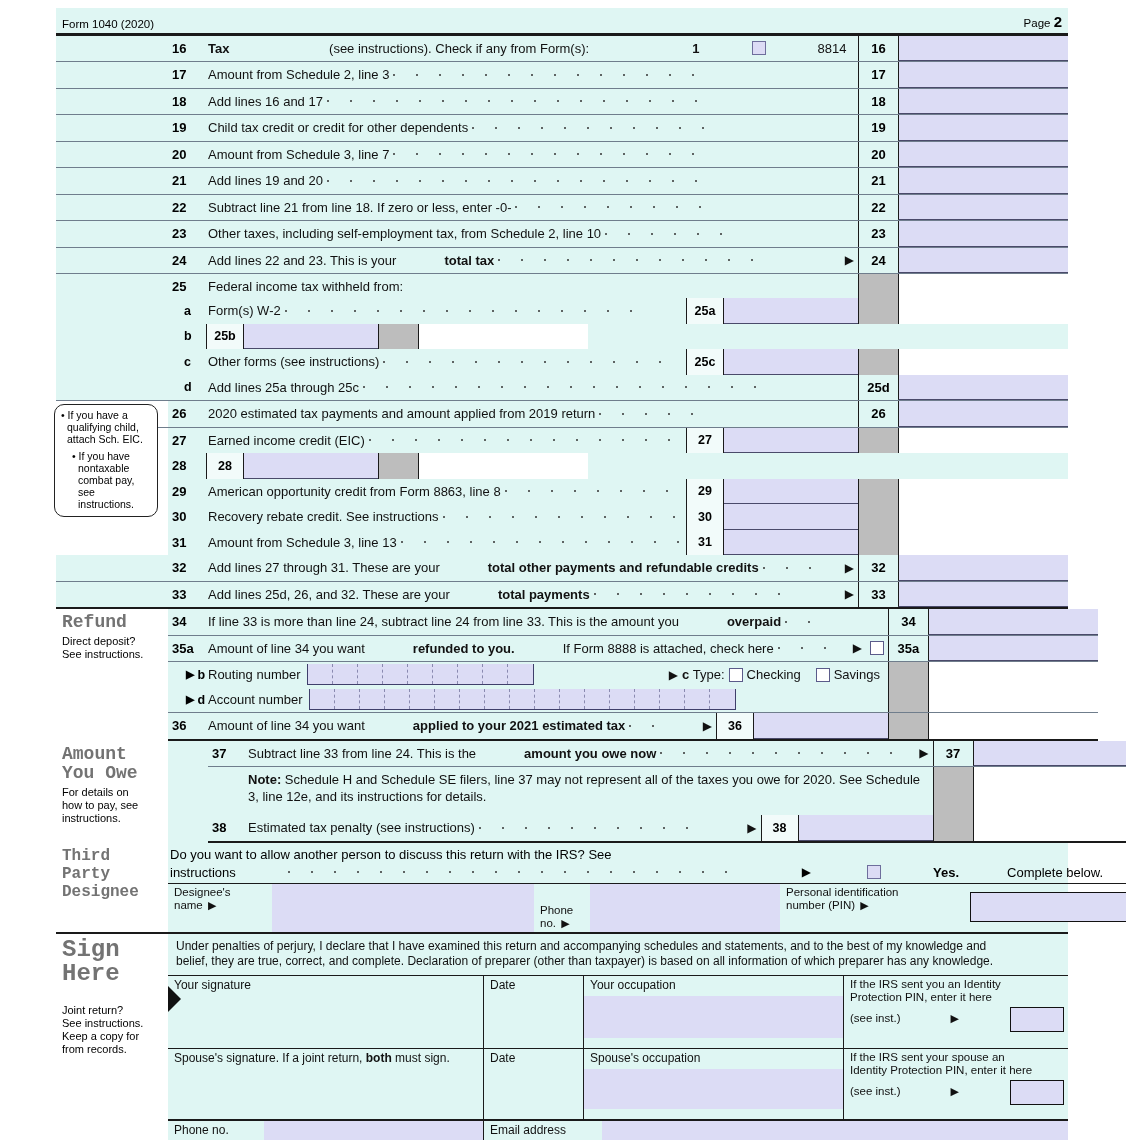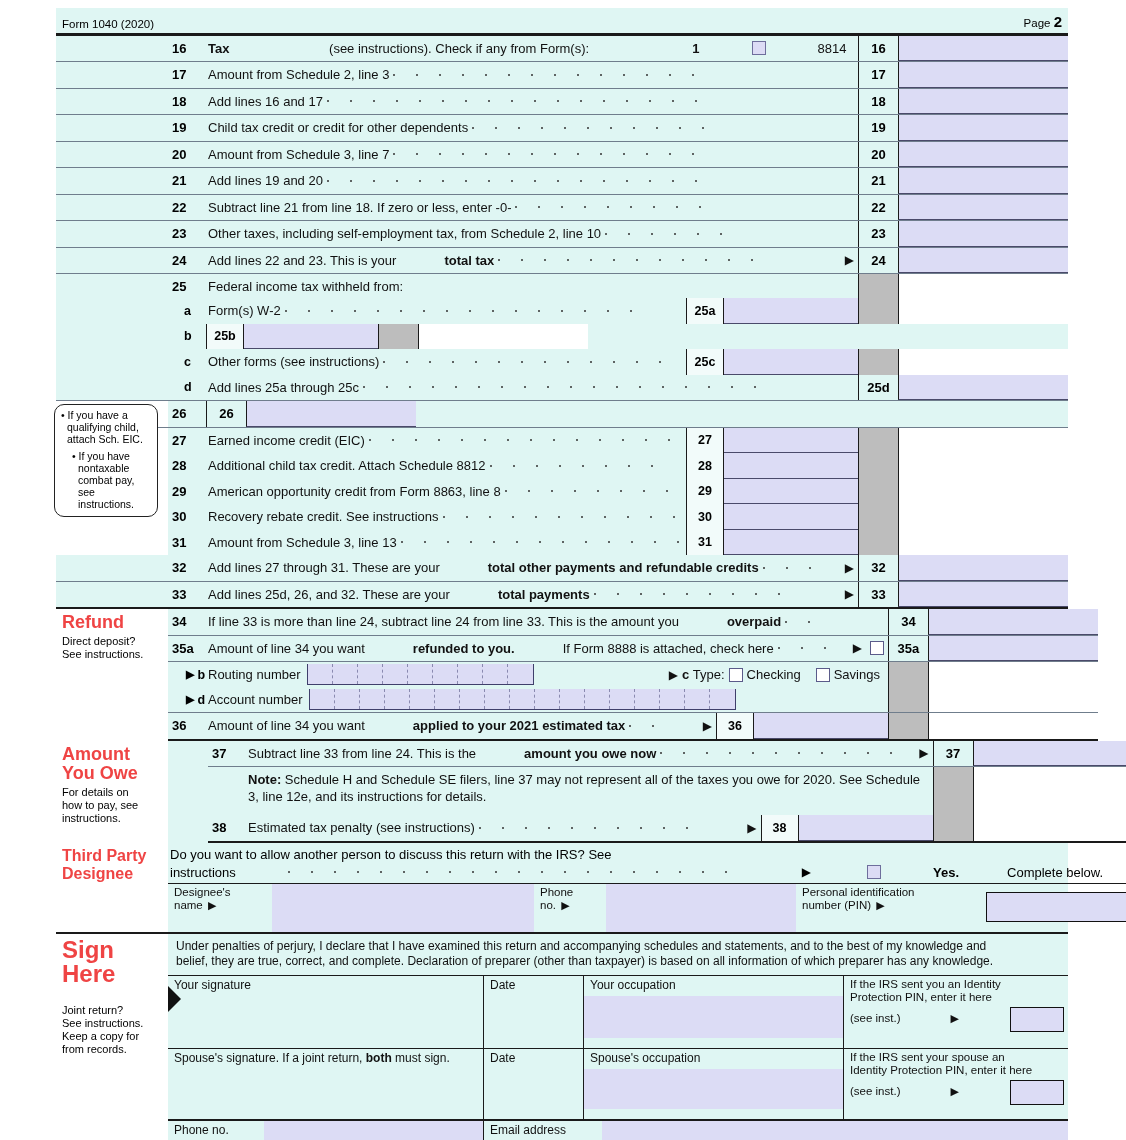--- a/index.html
+++ b/index.html
@@ -132,21 +132,21 @@
   }
   .subamt{
     width:134px;min-width:134px;
     background:#dcdcf5;
     border-bottom:1.1px solid #4a4a6a;
     box-sizing:border-box;
   }
 
   
   .seclabel{
-    font-weight:bold;font-size:18px;line-height:19px;color:#ef4444;
+    font-weight:bold;font-size:18px;line-height:19px;color:#737373;font-family:Liberation Mono, monospace;
   }
   .secnote{font-size:11px;line-height:13px;font-weight:normal;color:#000;margin-top:3px;}
 
   
   .callout{
     position:absolute;
     left:-2px;top:3px;
     width:104px;
     border:1.4px solid #222;border-radius:10px;
     background:#ffffff;
@@ -545,20 +545,30 @@
   </div>
 
   <div class="row thinrule">
     <div class="cap">
       <div class="callout">
         <p>• If you have a qualifying child, attach Sch. EIC.</p>
         <p>• If you have nontaxable combat pay, see instructions.</p>
       </div>
     </div>
     <div class="ln">26</div>
+    <div class="desc">
+      <span>2020 estimated tax payments and amount applied from 2019 return</span>
+      <span class="dots">
+            <i></i>
+            <i></i>
+            <i></i>
+            <i></i>
+            <i></i>
+          </span>
+    </div>
     <div class="numcol">26</div>
     <div class="amt"></div>
   </div>
 
   <div class="row">
     <div class="cap"></div>
     <div class="ln">27</div>
     <div class="desc">
       <span>Earned income credit (EIC)</span>
       <span class="dots">
@@ -582,33 +592,20 @@
       <div class="subnum">27</div>
       <div class="subamt"></div>
     </div>
     <div class="graycol"></div>
     <div class="whitecol"></div>
   </div>
 
   <div class="row">
     <div class="cap"></div>
     <div class="ln">28</div>
-    <div class="desc">
-      <span>Additional child tax credit. Attach Schedule 8812</span>
-      <span class="dots">
-            <i></i>
-            <i></i>
-            <i></i>
-            <i></i>
-            <i></i>
-            <i></i>
-            <i></i>
-            <i></i>
-          </span>
-    </div>
     <div class="subwrap">
       <div class="subnum">28</div>
       <div class="subamt"></div>
     </div>
     <div class="graycol"></div>
     <div class="whitecol"></div>
   </div>
 
   <div class="row">
     <div class="cap"></div>
@@ -989,21 +986,21 @@
           </div>
         </div>
       </div>
 
       <div class="block bdr-t" style="height:48px;">
         <div class="fieldcell" style="width:104px;">
           <div class="lil">Designee's</div>
           <div class="lil"><span>name</span> <span class="tri">▶</span></div>
         </div>
         <div class="fieldcell entry" style="width:262px;"></div>
-        <div class="fieldcell" style="width:72px;">
+        <div class="fieldcell" style="width:56px;margin-top:18px;">
           <div class="lil">Phone</div>
           <div class="lil"><span>no.</span> <span class="tri">▶</span></div>
         </div>
         <div class="fieldcell entry" style="width:190px;"></div>
         <div class="fieldcell" style="width:190px;">
           <div class="lil">Personal identification</div>
           <div class="lil"><span>number (PIN)</span> <span class="tri">▶</span></div>
         </div>
         <div style="flex:1;padding:8px 10px 8px 0;">
           <div class="pinbox" style="height:30px;width:100%;"></div>

